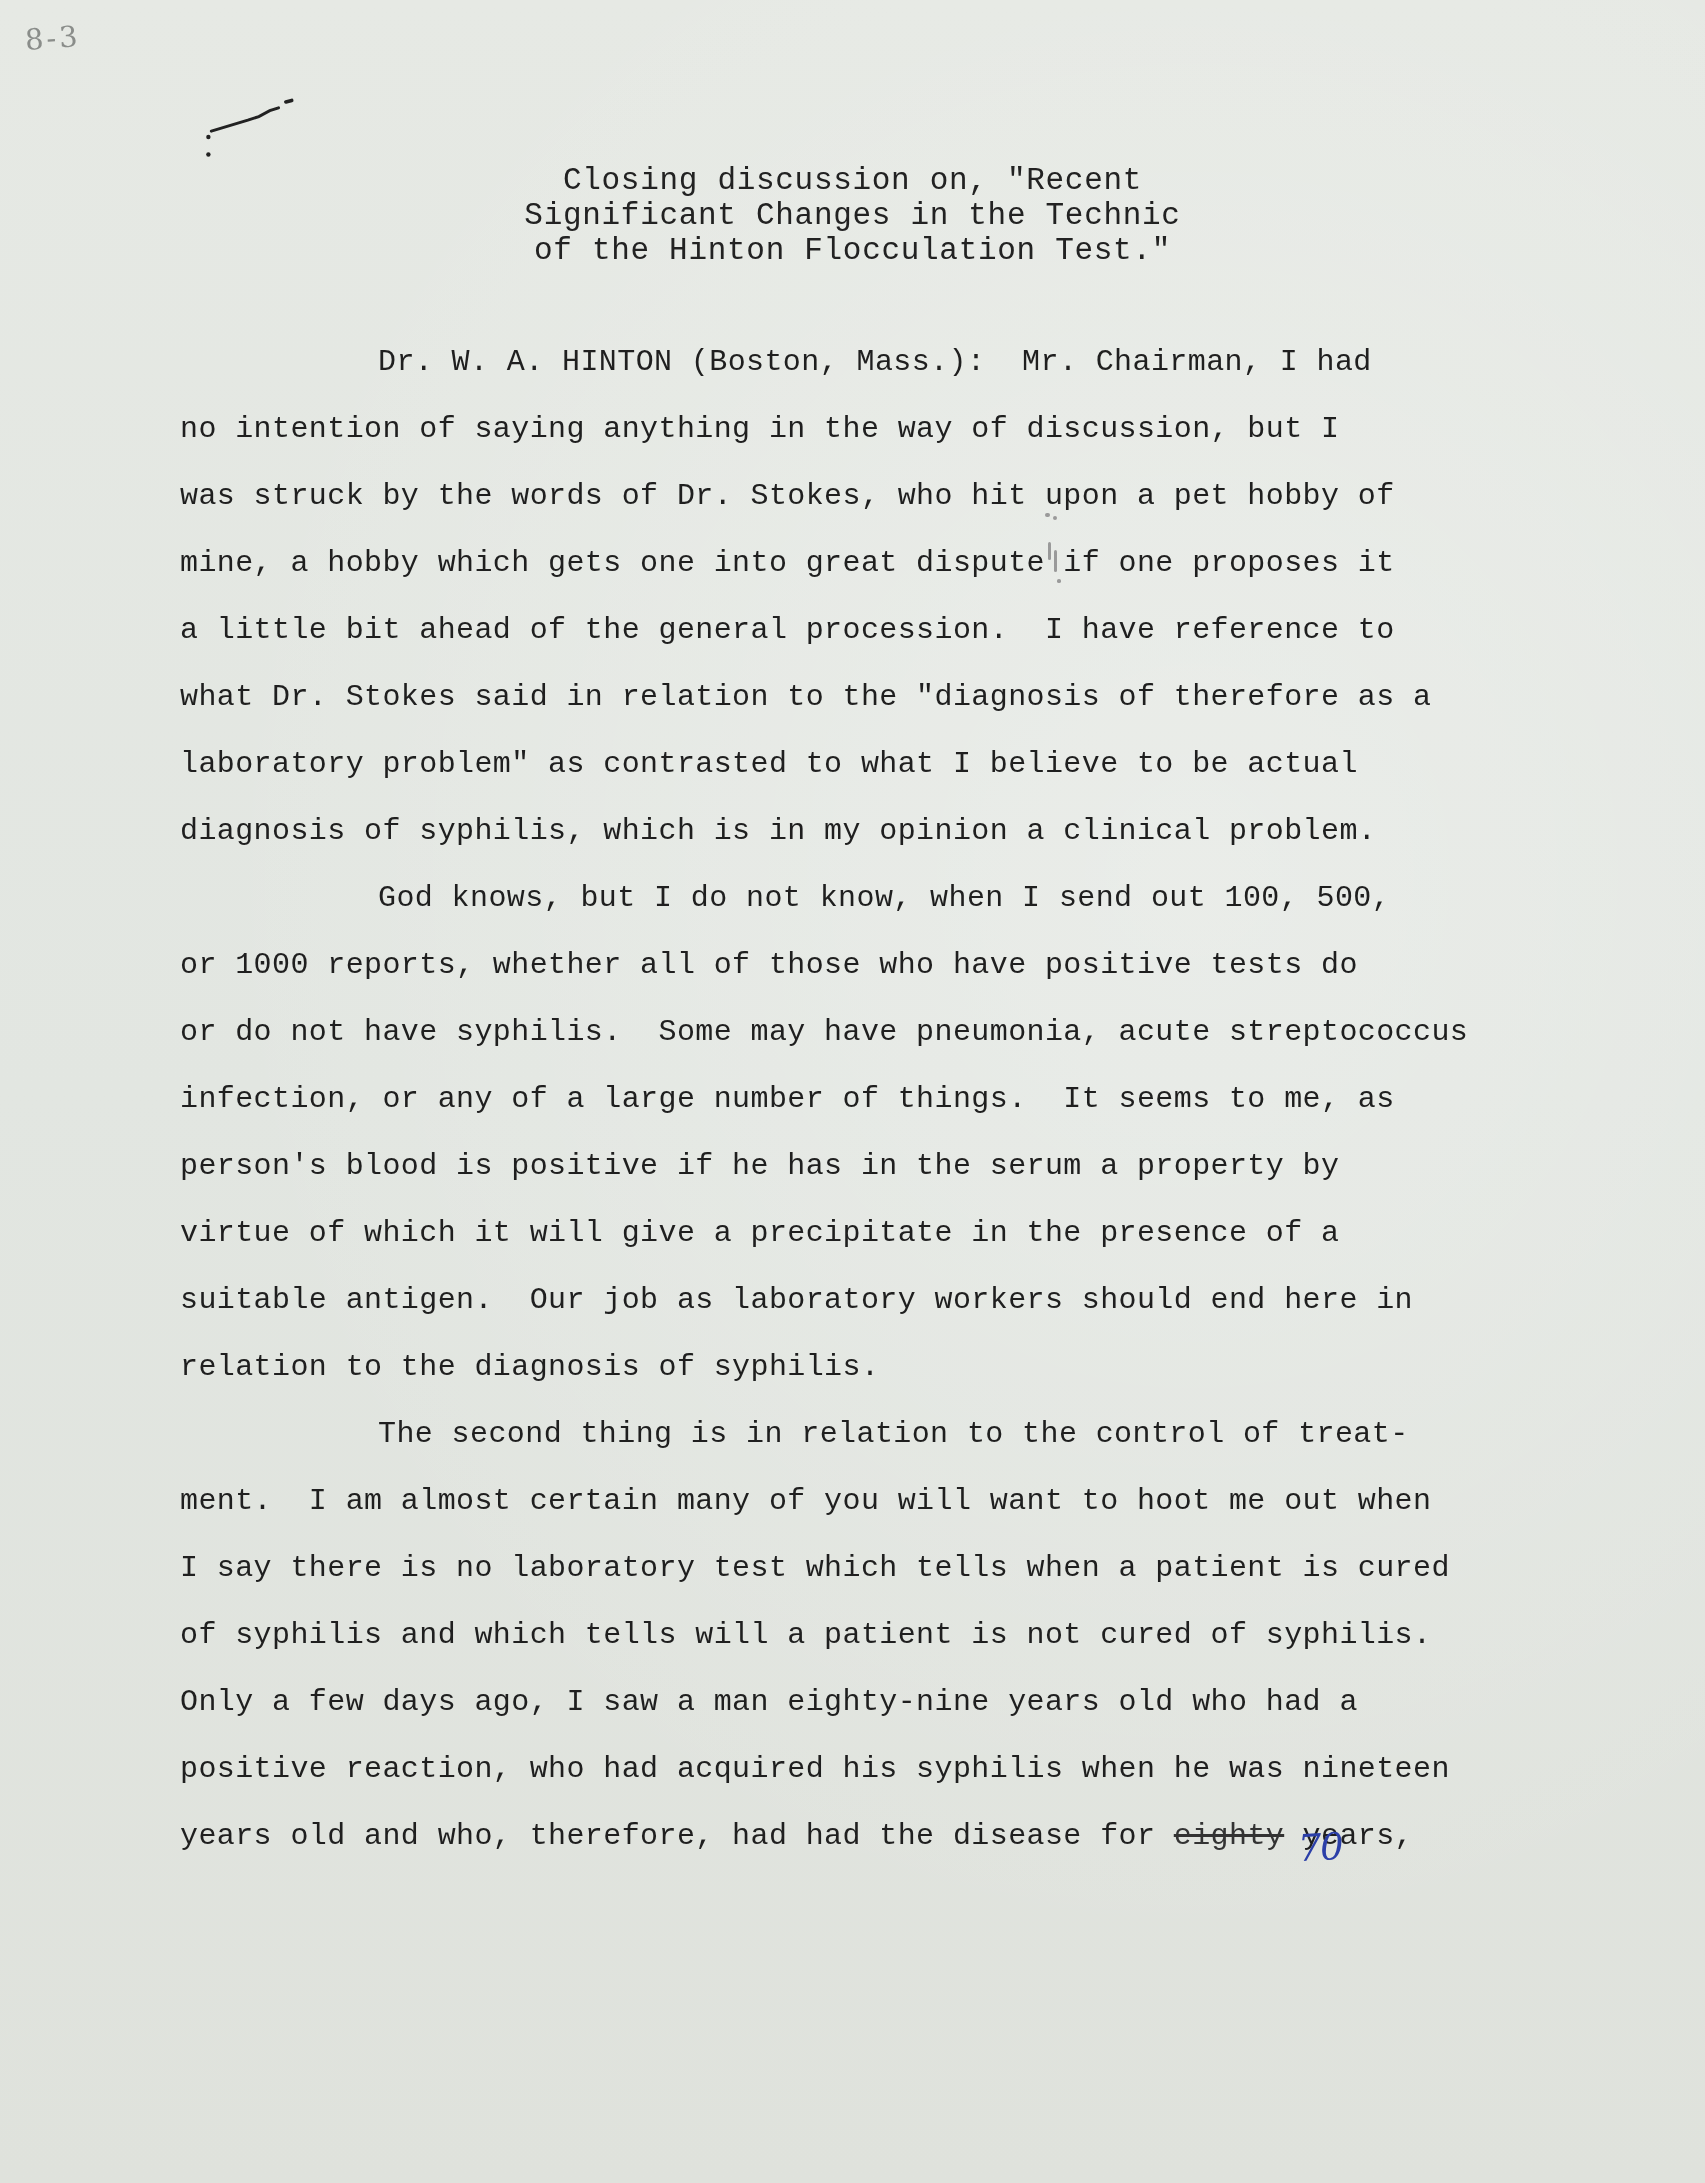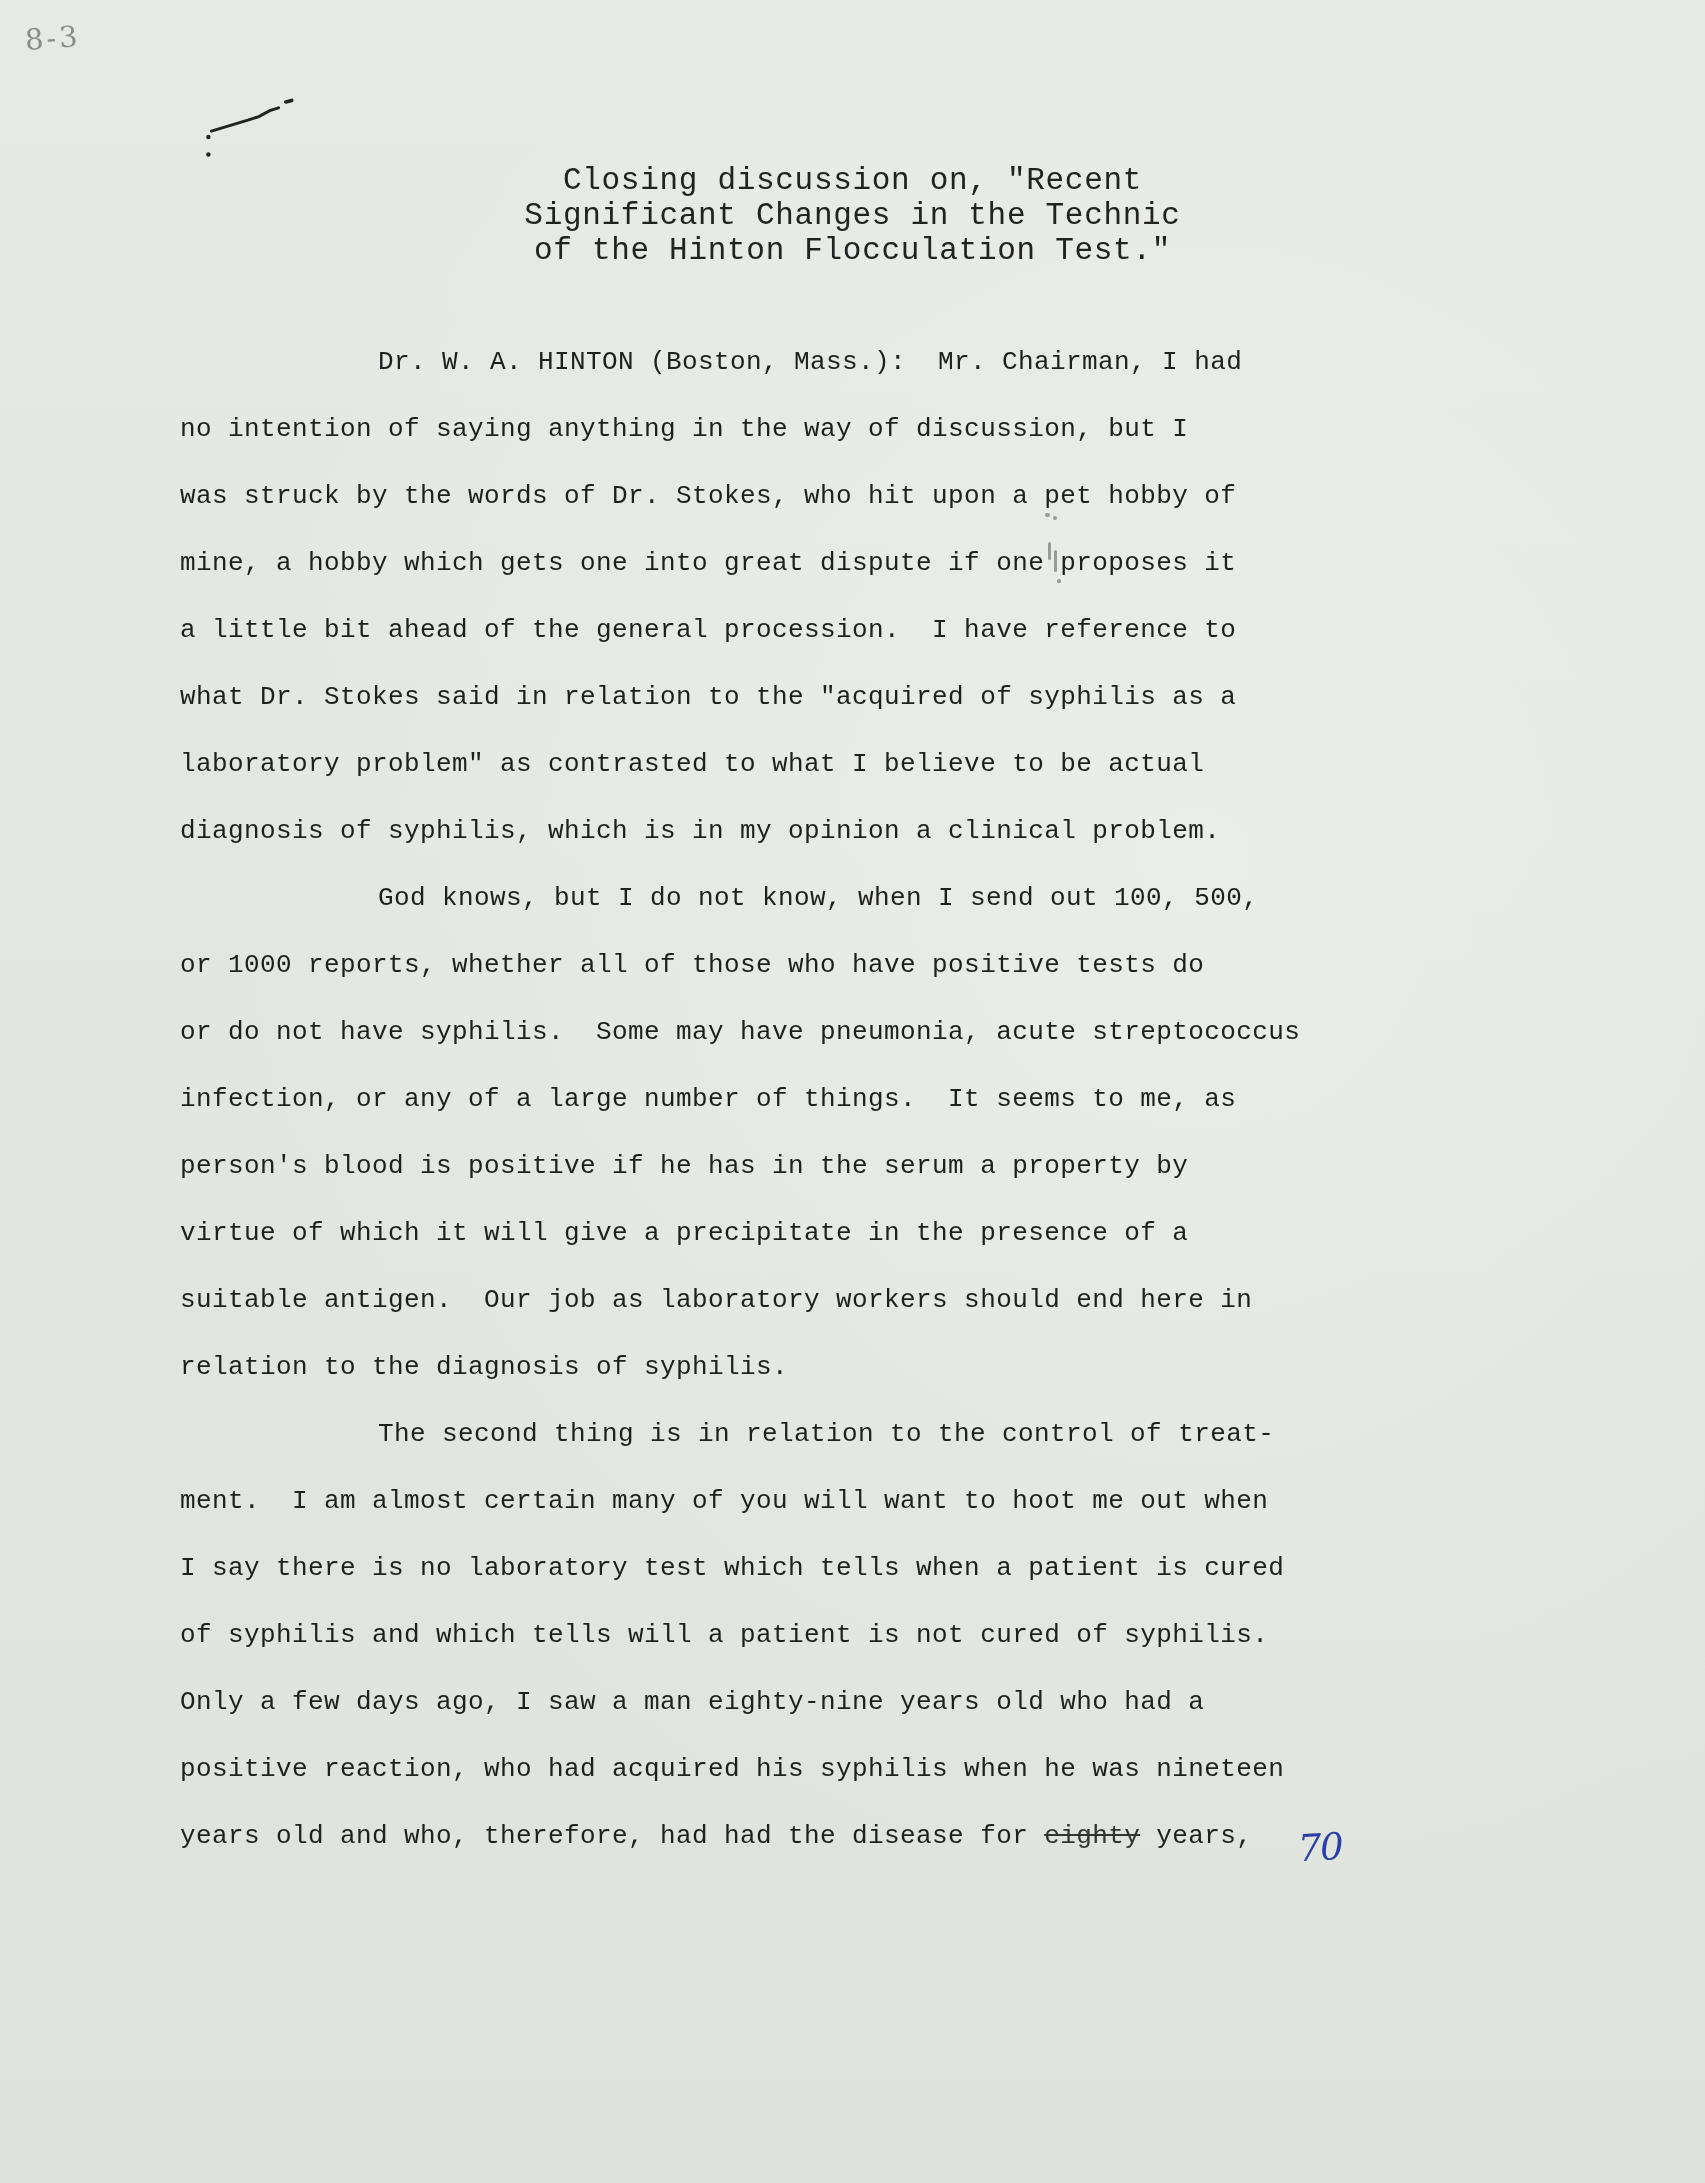--- a/index.html
+++ b/index.html
@@ -43,21 +43,21 @@
       line-height: 35px;
       color: #222;
       letter-spacing: 0.7px;
     }
     .title-block div { white-space: pre; }
     .body-text {
       position: absolute;
       left: 180px;
       top: 329px;
       width: 1467px;
-      font-size: 26px;
+      font-size: 30px;
       line-height: 67px;
       letter-spacing: 0.4px;
       color: #1f1f1f;
     }
     .line { white-space: pre; height: 67px; }
     .indent { padding-left: 198px; }
     .strike { text-decoration: line-through; text-decoration-color: #333; color: #333; position: relative; margin-top: 24px; }
     .handwritten {
       position: absolute;
       font-family: "DejaVu Serif", serif;
@@ -103,21 +103,21 @@
     <div class="dot" style="left:13.2px;top:37px;width:2.9px;height:22px;border-radius:1.5px;"></div>
     <div class="dot" style="left:16px;top:66px;width:3.7px;height:3.7px;"></div>
   </div>
 
   <div class="body-text">
     <div class="line indent">Dr. W. A. HINTON (Boston, Mass.):  Mr. Chairman, I had</div>
     <div class="line">no intention of saying anything in the way of discussion, but I</div>
     <div class="line">was struck by the words of Dr. Stokes, who hit upon a pet hobby of</div>
     <div class="line">mine, a hobby which gets one into great dispute if one proposes it</div>
     <div class="line">a little bit ahead of the general procession.  I have reference to</div>
-    <div class="line">what Dr. Stokes said in relation to the "acquired of syphilis as a</div>
+    <div class="line">what Dr. Stokes said in relation to the "diagnosis of therefore as a</div>
     <div class="line">laboratory problem" as contrasted to what I believe to be actual</div>
     <div class="line">diagnosis of syphilis, which is in my opinion a clinical problem.</div>
     <div class="line indent">God knows, but I do not know, when I send out 100, 500,</div>
     <div class="line">or 1000 reports, whether all of those who have positive tests do</div>
     <div class="line">or do not have syphilis.  Some may have pneumonia, acute streptococcus</div>
     <div class="line">infection, or any of a large number of things.  It seems to me, as</div>
     <div class="line">person's blood is positive if he has in the serum a property by</div>
     <div class="line">virtue of which it will give a precipitate in the presence of a</div>
     <div class="line">suitable antigen.  Our job as laboratory workers should end here in</div>
     <div class="line">relation to the diagnosis of syphilis.</div>

